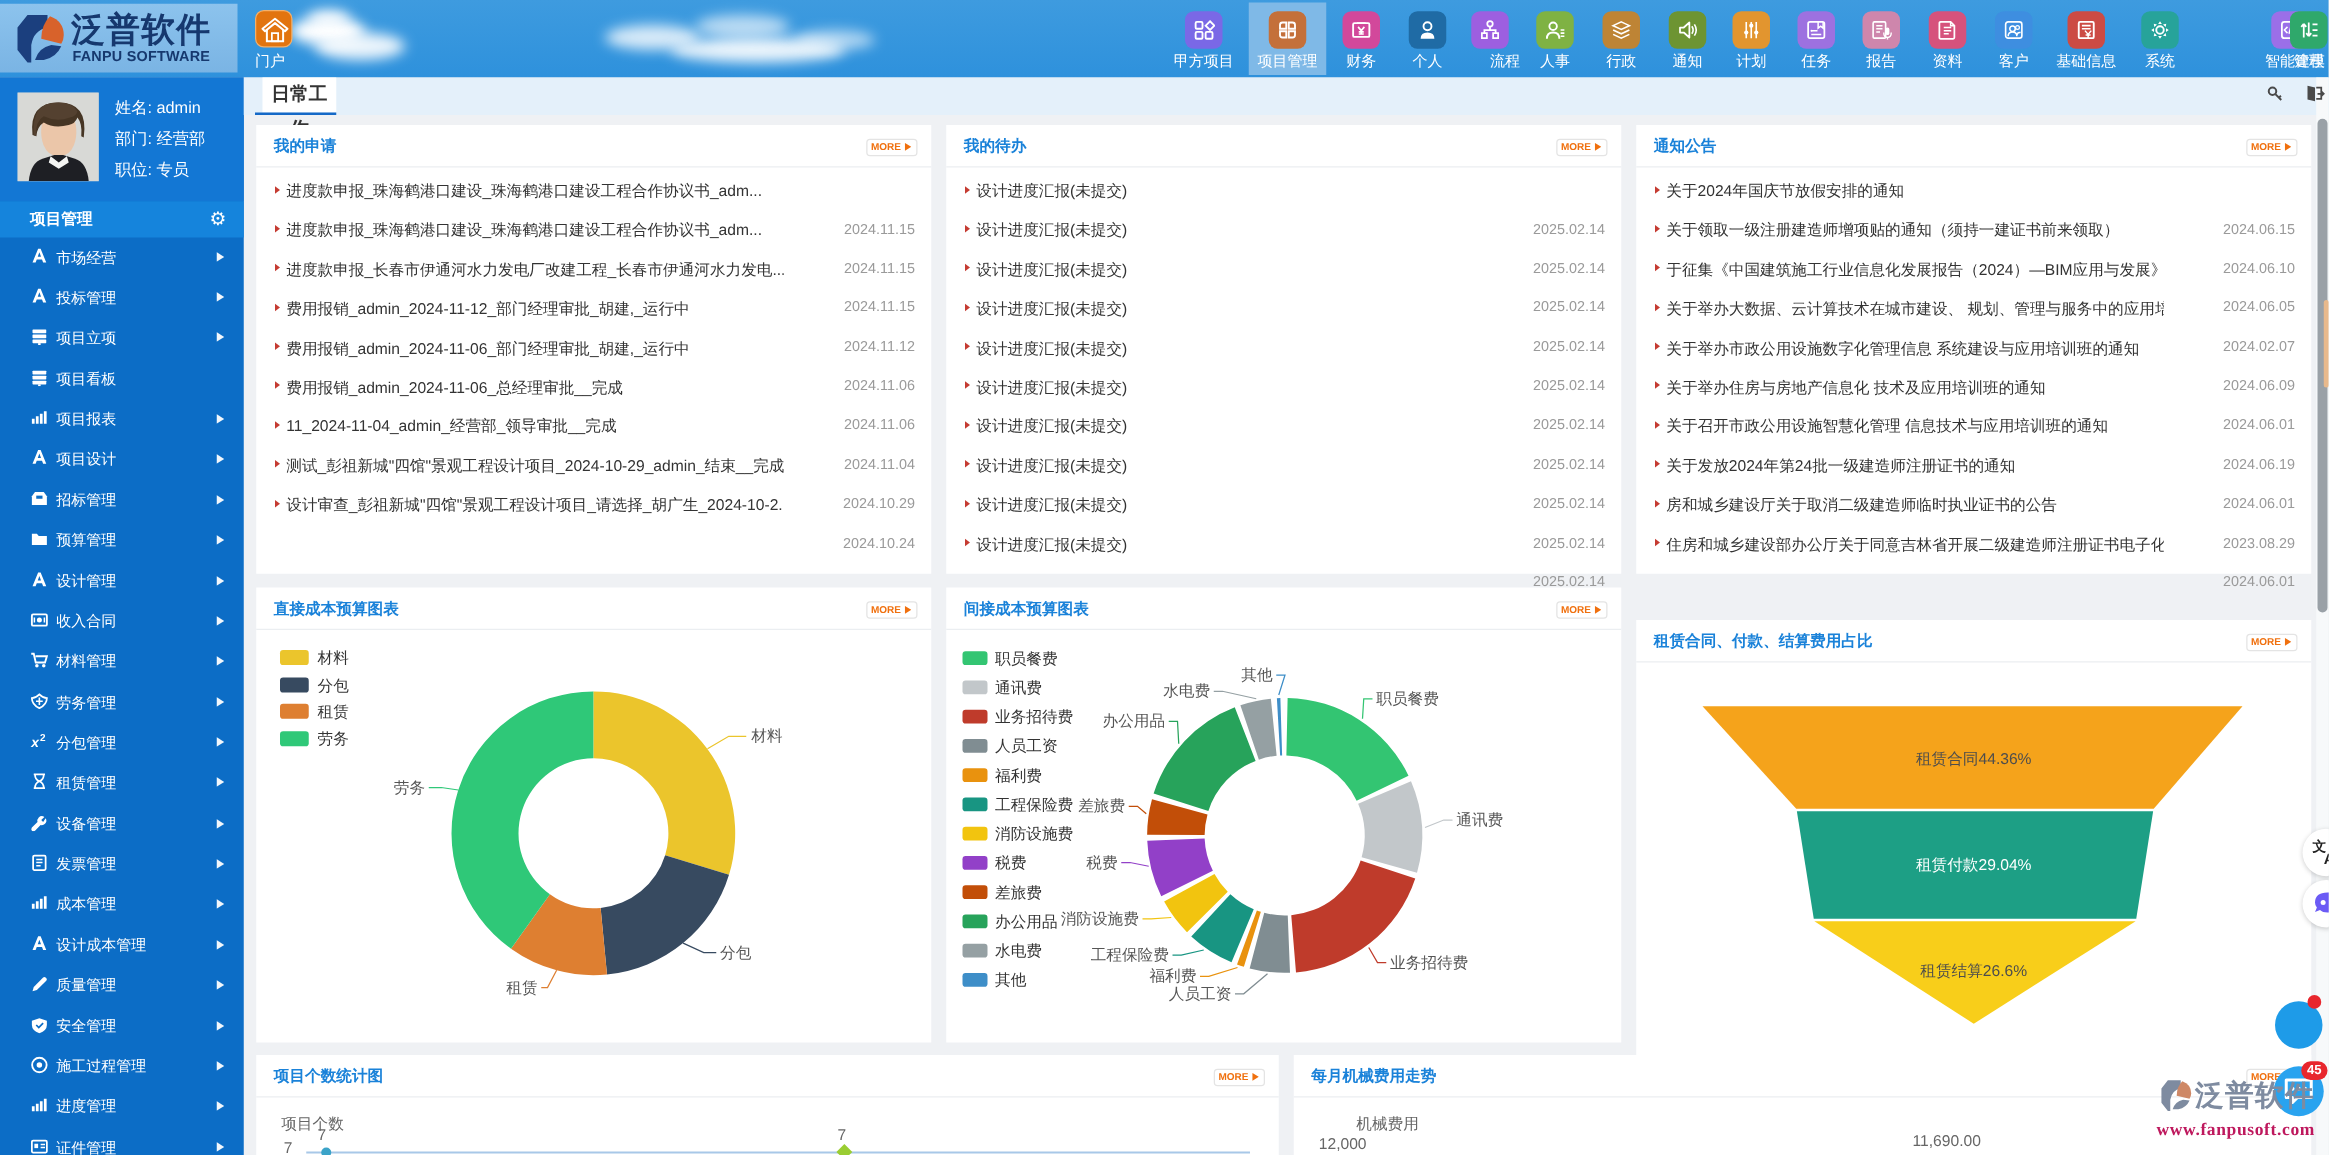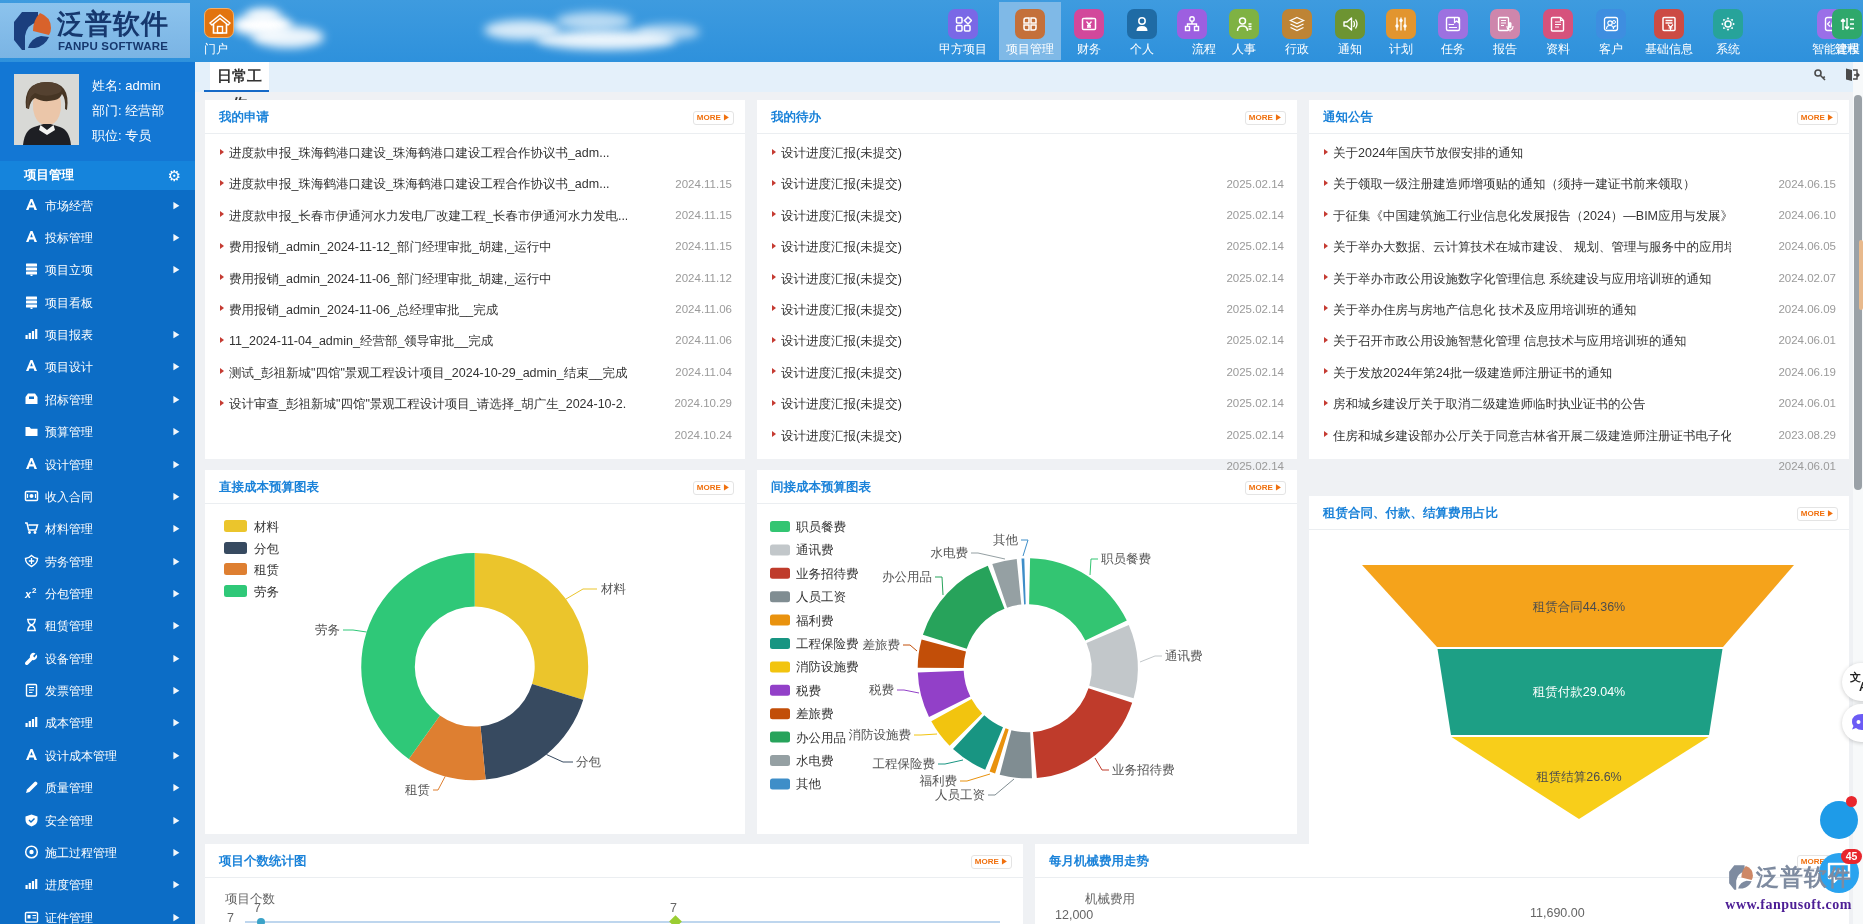--- a/index.html
+++ b/index.html
@@ -38,21 +38,21 @@
 .li{height:31.4px;position:relative;font-size:12px;color:#333;}
 .li .bu{position:absolute;left:15px;top:10.5px;width:0;height:0;border-left:4.5px solid #C53B32;border-top:3.5px solid transparent;border-bottom:3.5px solid transparent;}
 .li .tx{position:absolute;left:24px;top:7px;width:398px;white-space:nowrap;overflow:hidden;font-size:12.5px;}
 .li .dt{position:absolute;right:13px;top:7.5px;color:#9A9A9A;font-size:11.5px;margin-top:32px;}
 #sbar{position:absolute;right:0;top:62px;width:10px;height:862px;background:#F7F9FA;}
 #sthumb{position:absolute;right:1px;top:33px;width:8px;height:395px;background:#9AA1A7;border-radius:4px;}
 #smark{position:absolute;right:0;top:178px;width:4px;height:70px;background:#E8B98C;border-radius:2px;}
 .fcircle{position:absolute;border-radius:50%;}
 #wm{position:absolute;right:11px;bottom:11px;text-align:right;white-space:nowrap;}
 #wm .wt{font-size:23px;font-weight:bold;color:#7E8BA0;letter-spacing:1px;}
-#wm .wu{font-family:"Liberation Serif",serif;font-size:14px;font-weight:bold;color:#4c1d95;letter-spacing:.5px;}
+#wm .wu{font-family:"Liberation Serif",serif;font-size:14px;font-weight:bold;color:#be185d;letter-spacing:.5px;}
 </style></head>
 <body>
 <div id="header">
   <div class="cloud" style="left:232px;top:14px;width:60px;height:22px;"></div>
   <div class="cloud" style="left:252px;top:26px;width:72px;height:22px;opacity:.9;"></div>
   <div class="cloud" style="left:246px;top:8px;width:34px;height:14px;opacity:.9;"></div>
   <div class="cloud" style="left:484px;top:20px;width:76px;height:20px;opacity:.8;"></div>
   <div class="cloud" style="left:536px;top:30px;width:140px;height:20px;opacity:.9;"></div>
   <div class="cloud" style="left:556px;top:12px;width:76px;height:18px;opacity:.65;"></div>
   <div class="cloud" style="left:636px;top:24px;width:64px;height:16px;opacity:.6;"></div>

